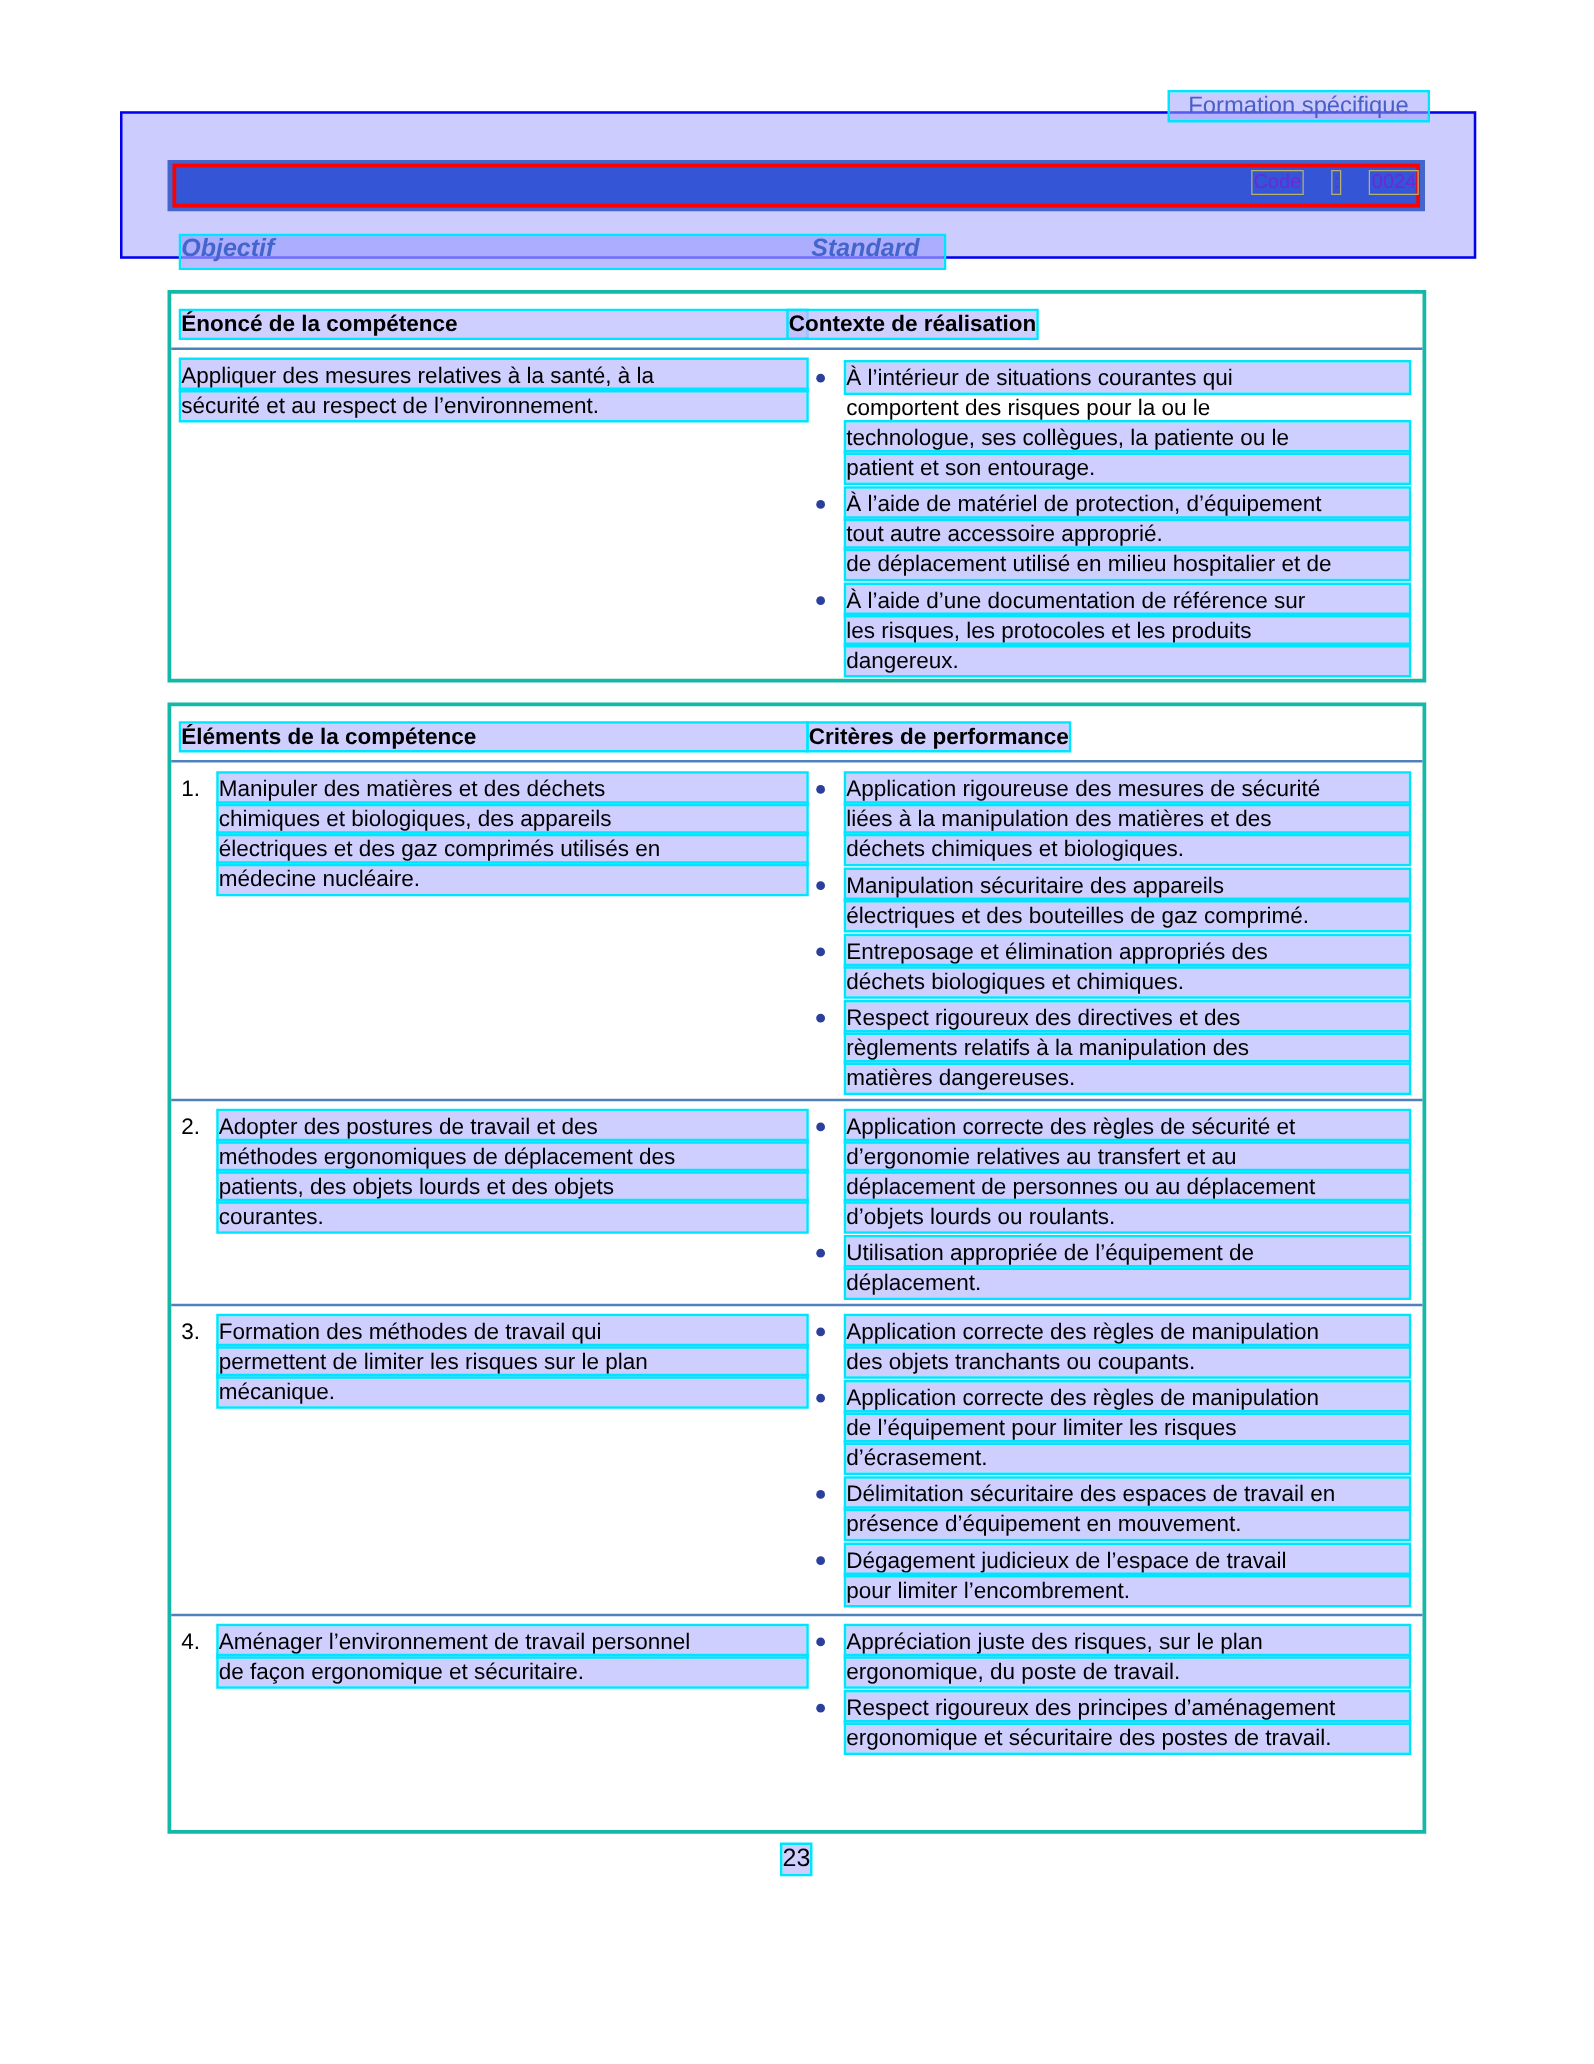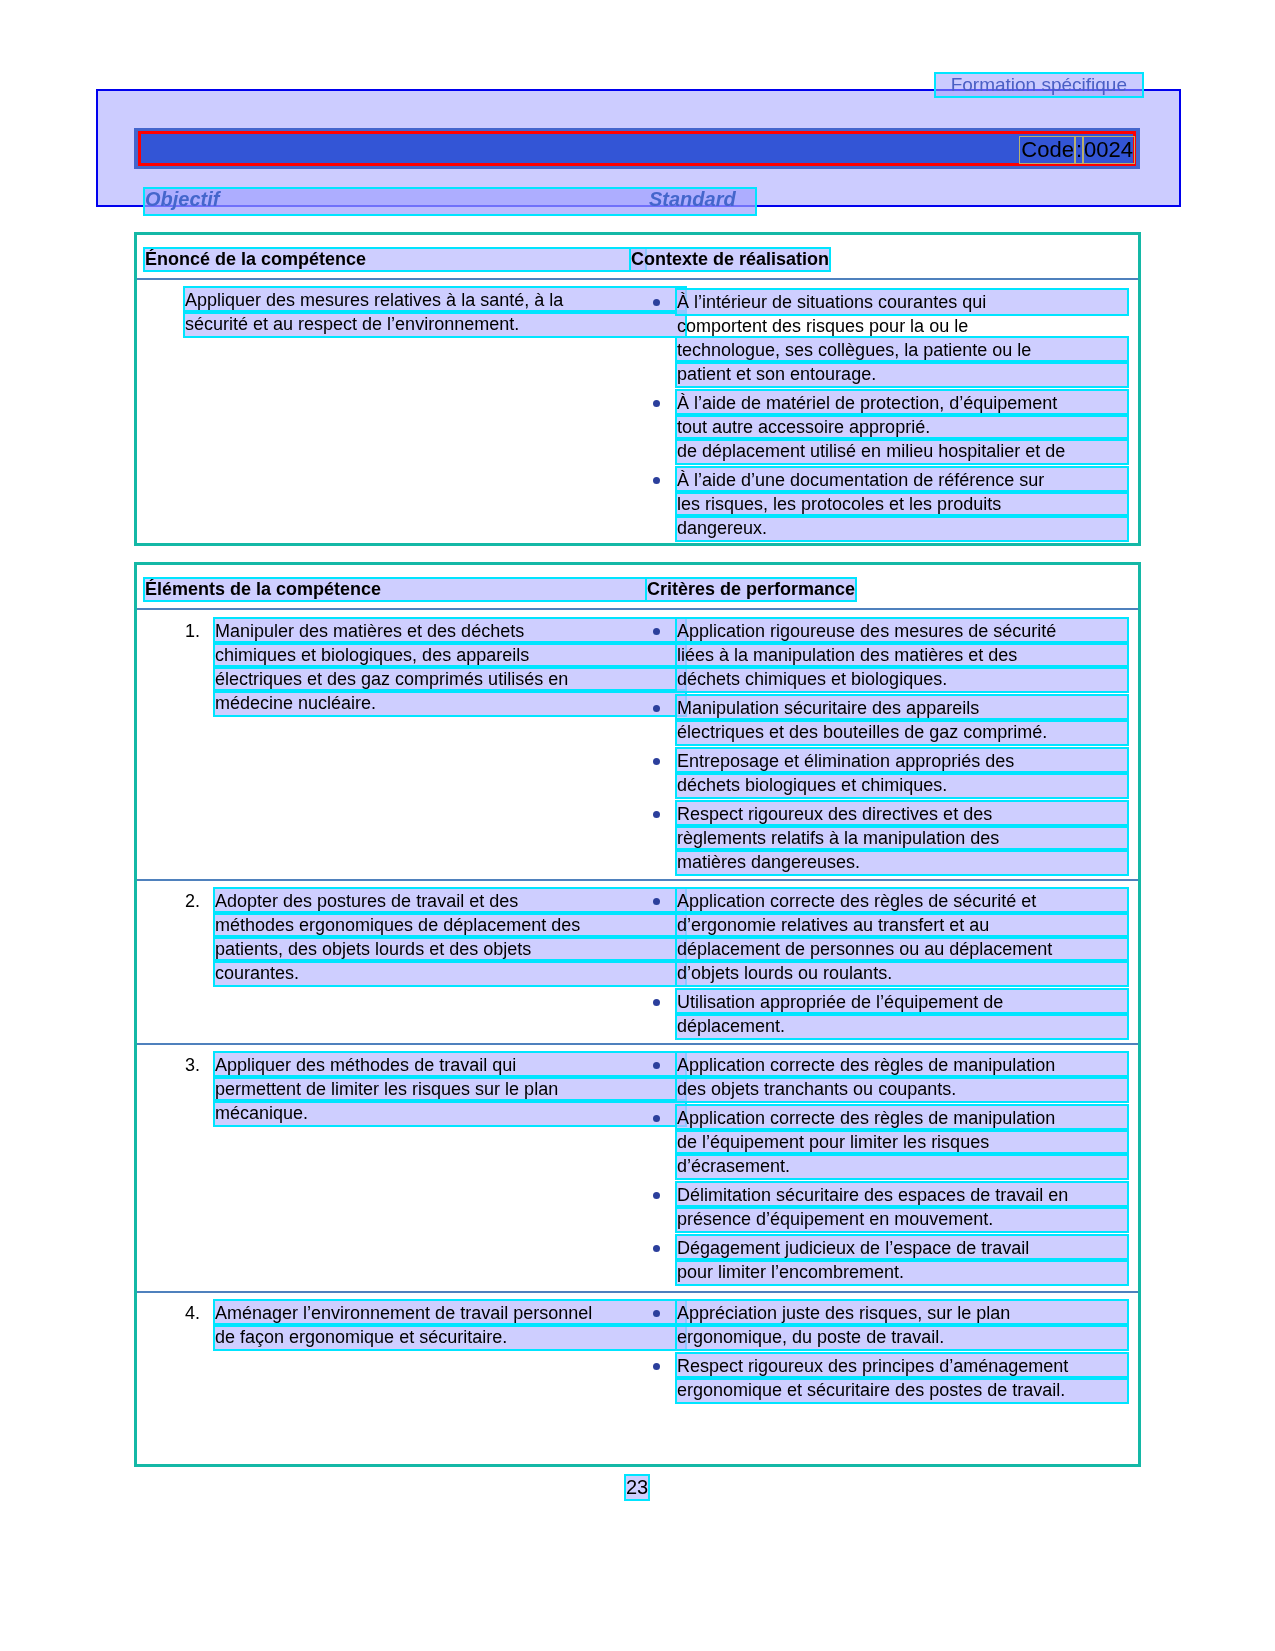--- a/index.html
+++ b/index.html
@@ -8,35 +8,35 @@
   .abs { position: absolute; }
 
   
   #header-box { left: 96px; top: 89px; width: 1085px; height: 118px;
                 background: #ccccff; border: 2px solid #0000ee; box-sizing: border-box; }
   #formation-title { right: 133px; top: 74px; font-size: 19px; color: #4a5fc4;
                      background: rgba(160,160,255,0.55); outline: 2px solid #00e5ff; padding: 0 15px; }
   #code-bar-outer { left: 134px; top: 128px; width: 1006px; height: 41px; background: #4466cc; }
   #code-bar { left: 138px; top: 131px; width: 998px; height: 35px; background: #3355d6;
               border: 3px solid #ff0000; box-sizing: border-box; }
-  #code-line { right: 141px; top: 137px; font-size: 22px; color: #000000; display: flex; gap: 0; }
+  #code-line { right: 141px; top: 137px; font-size: 16px; color: #6d28d9; display: flex; gap: 24px; }
   #code-line span { outline: 1px solid #b8b070; padding: 0 1px; }
   #objective-row { left: 145px; top: 189px; width: 610px; height: 25px;
                    background: rgba(160,160,255,0.7); outline: 2px solid #00e5ff; }
   .hdr-ital { position: absolute; top: -1px; font-size: 20px; font-style: italic; font-weight: bold; color: #4466cc; }
 
   
   .box { position: absolute; left: 134px; width: 1007px; border: 3px solid #14b8a6; box-sizing: border-box; background: #fff; }
   #box1 { top: 232px; height: 314px; }
   #box2 { top: 562px; height: 905px; }
   .rowsep { position: absolute; left: 0; right: 0; height: 2px; background: #4f81bd; }
   .col-head { position: absolute; font-size: 18px; font-weight: bold; }
   .hl { background: rgba(190,190,255,0.75); outline: 2px solid #00e5ff; }
   .txt { position: absolute; font-size: 18px; line-height: 24px; }
-  .left-col { left: 8px; width: 500px; margin-left: 40px; }
+  .left-col { left: 8px; width: 500px; }
   .right-col { left: 510px; width: 480px; }
   .bullet-item { position: relative; padding-left: 30px; margin-bottom: 5px; }
   .bullet-dot { position: absolute; left: 6px; top: 9px; width: 7px; height: 7px; border-radius: 50%; background: #2b3f9c; }
   .num-item { position: relative; padding-left: 30px; }
   .num-label { position: absolute; left: 0; top: 0; }
   .line { display: block; }
 
   #page-number { left: 626px; top: 1476px; font-size: 20px; background: rgba(190,190,255,0.75); outline: 2px solid #00e5ff; }
 </style>
 </head>
@@ -150,21 +150,21 @@
         <span class="bullet-dot"></span>
       <span class="line hl">Utilisation appropriée de l’équipement de</span>
       <span class="line hl">déplacement.</span>
     </div>
   </div>
   <div class="rowsep" style="top:478px;"></div>
 
   <div class="txt left-col" style="top:488px;">
     <div class="num-item">
       <span class="num-label">3.</span>
-      <span class="line hl">Appliquer des méthodes de travail qui</span>
+      <span class="line hl">Formation des méthodes de travail qui</span>
       <span class="line hl">permettent de limiter les risques sur le plan</span>
       <span class="line hl">mécanique.</span>
     </div>
   </div>
   <div class="txt right-col" style="top:488px;">
     <div class="bullet-item">
         <span class="bullet-dot"></span>
       <span class="line hl">Application correcte des règles de manipulation</span>
       <span class="line hl">des objets tranchants ou coupants.</span>
     </div>

